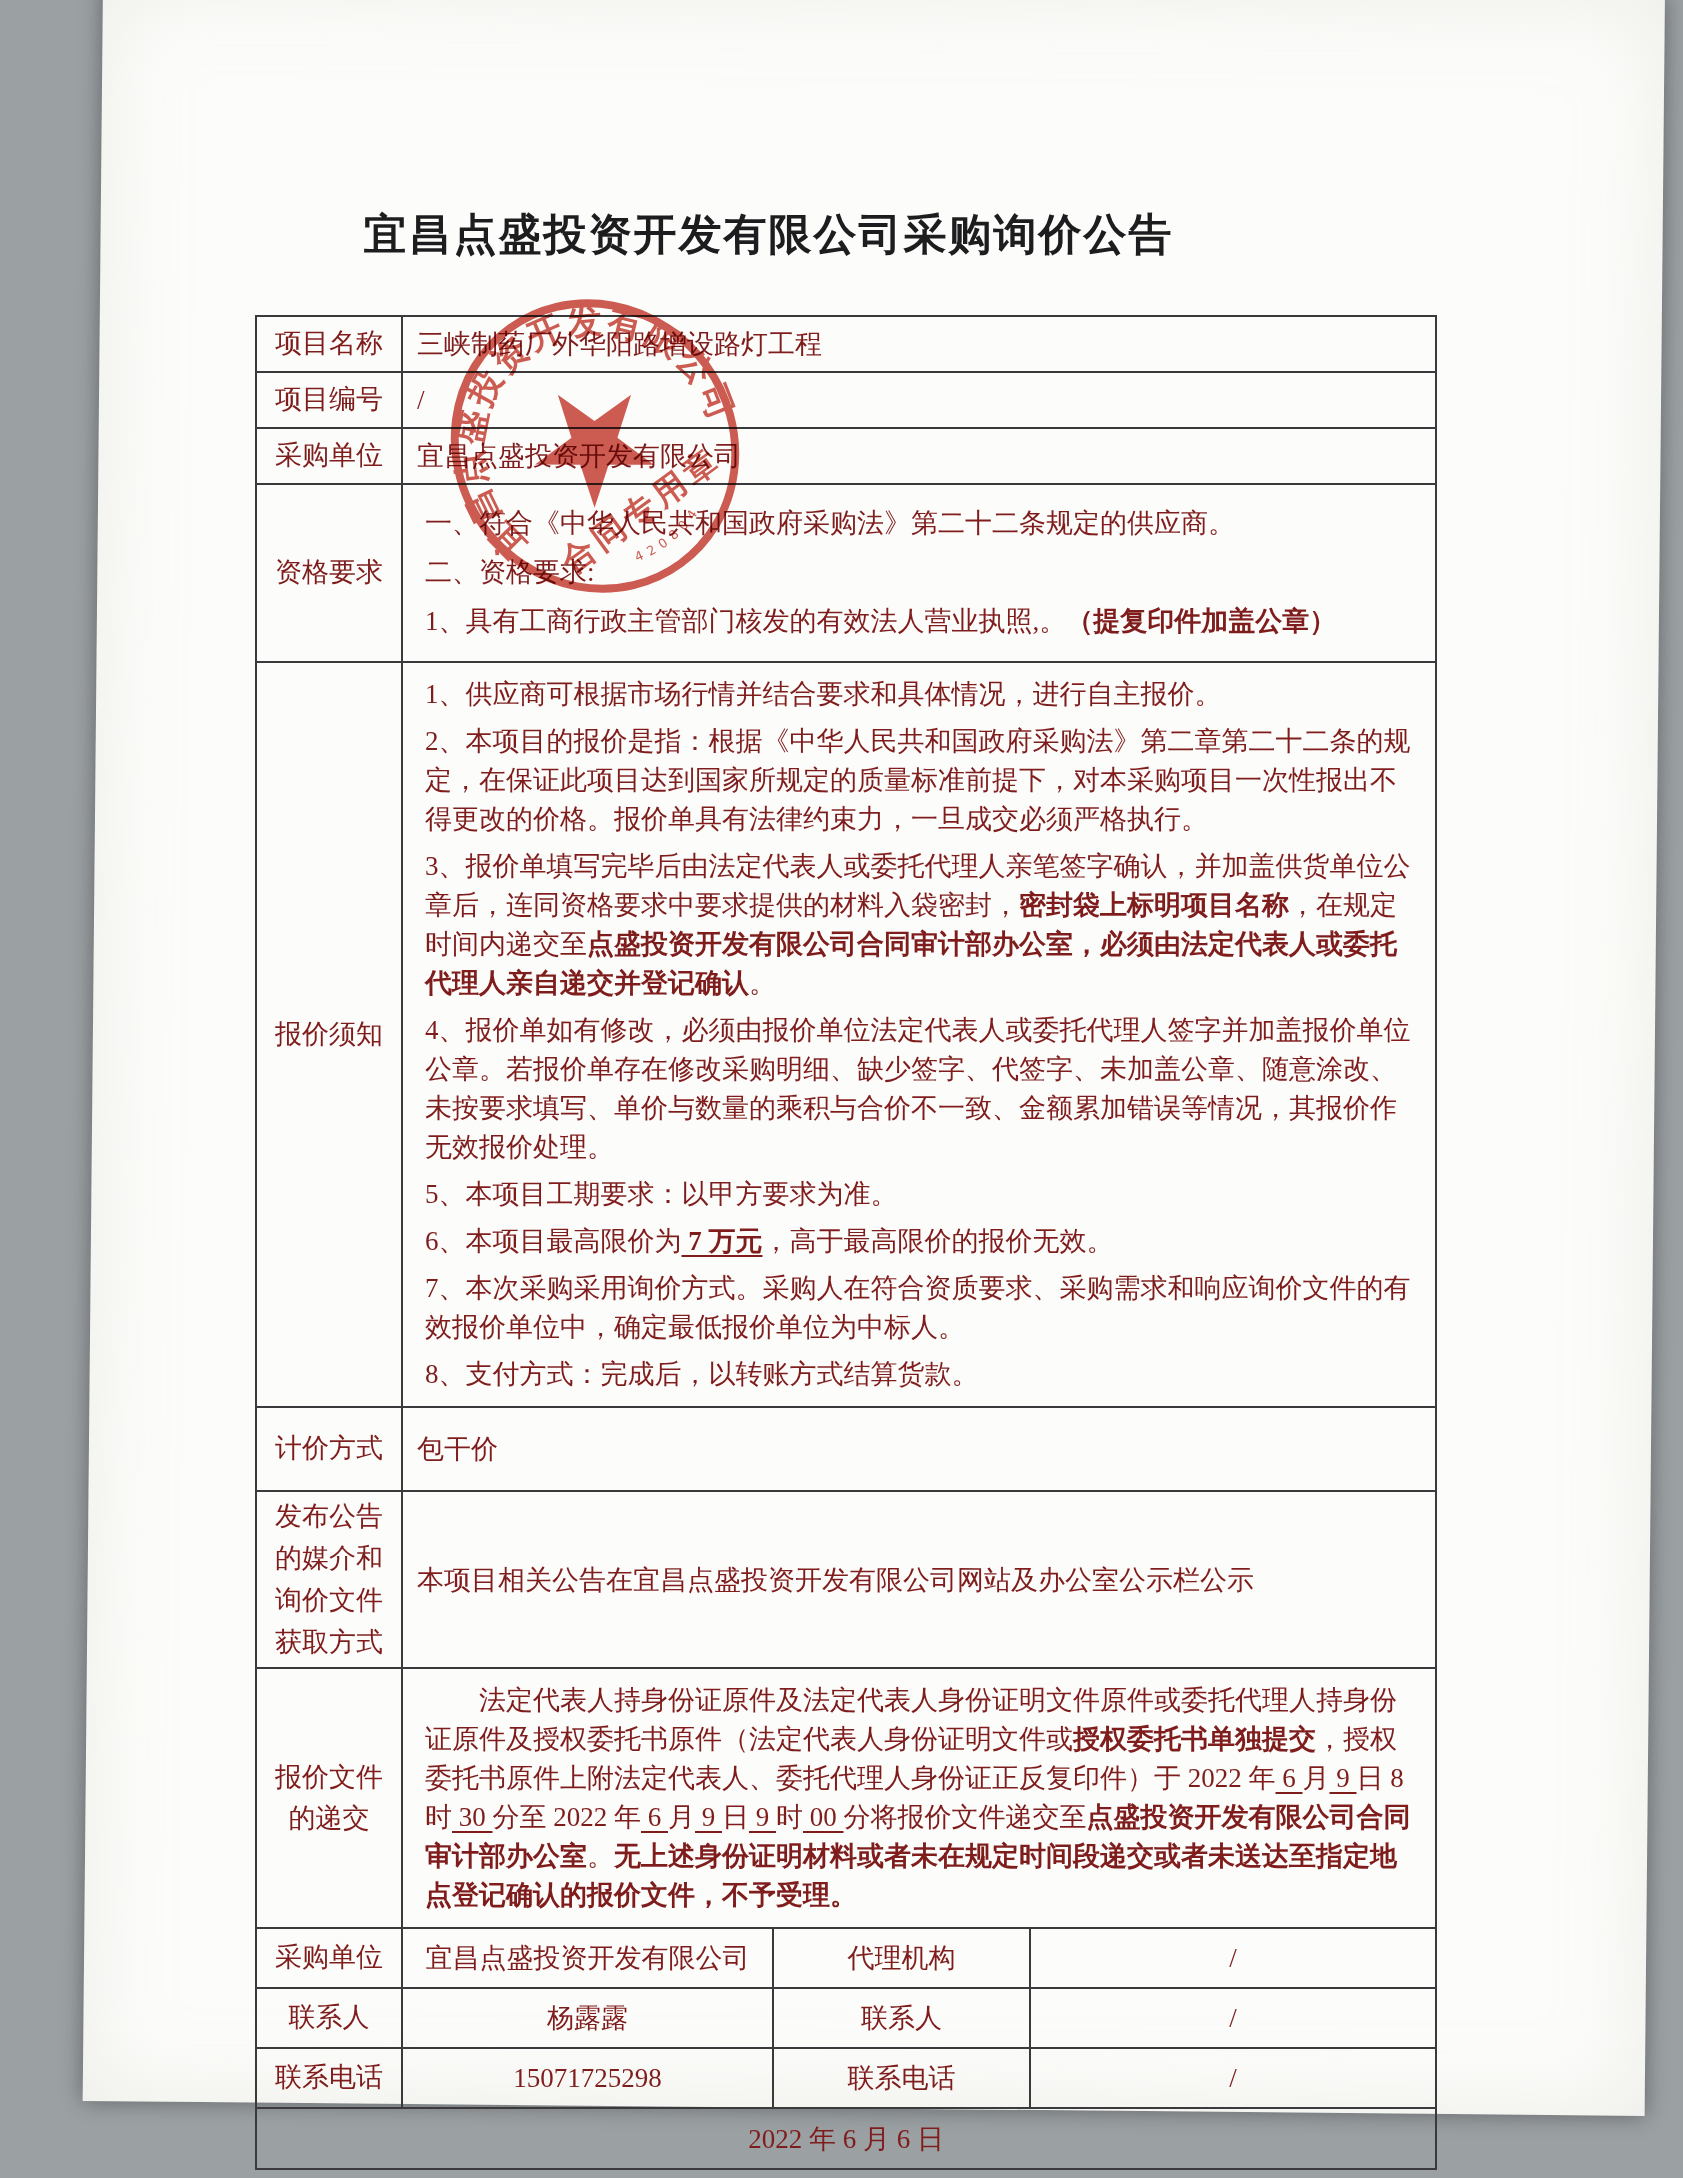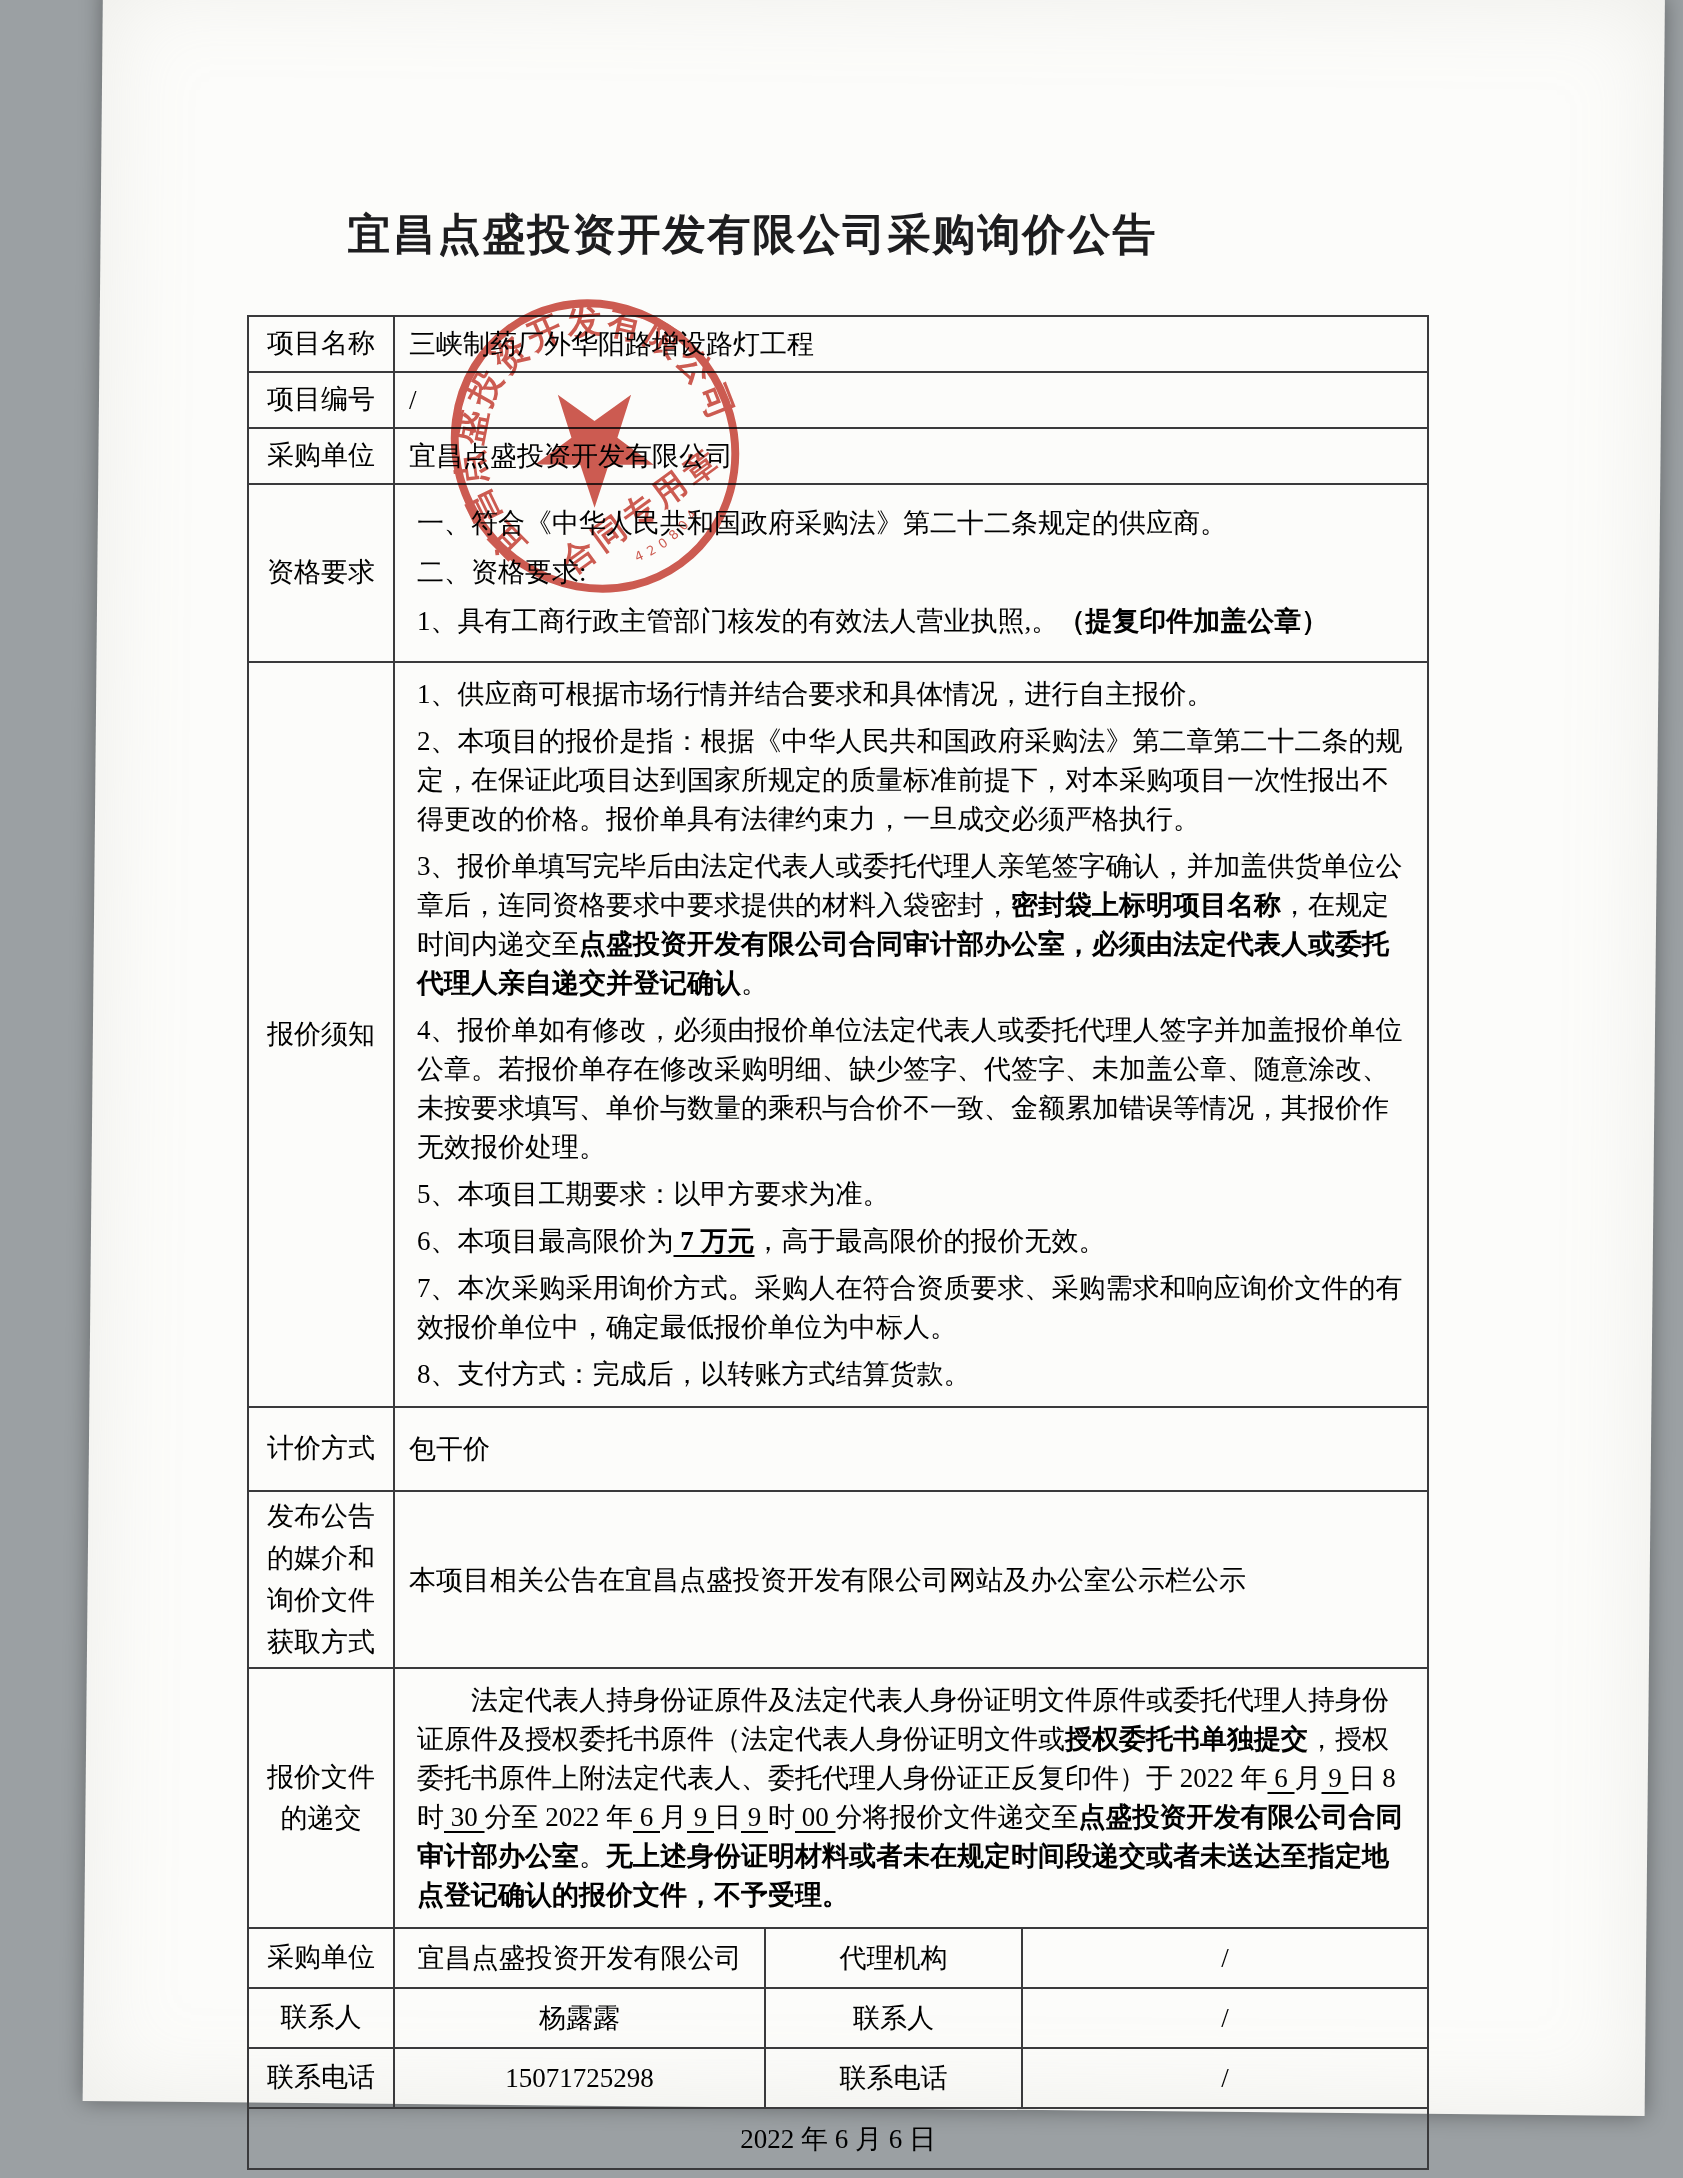--- a/index.html
+++ b/index.html
@@ -19,28 +19,29 @@
     transform-origin:top left;
     box-shadow:0 0 22px rgba(0,0,0,.38), inset 0 0 89px rgba(190,190,185,.25);
   }
   .doc-title{
     position:absolute;
     left:0;top:206px;width:1505px;
     text-align:center;
     font-size:43px;font-weight:bold;
     letter-spacing:2px;
     color:#1d1d1f;
+    padding-left:16px;
   }
   table.doc-table{
     position:absolute;
-    left:247px;top:315px;
+    left:255px;top:315px;
     width:1180px;
     border-collapse:collapse;
     table-layout:fixed;
-    color:#000000;
+    color:#7f1d1d;
   }
   table.doc-table td{
     border:2px solid #3a3a3c;
     font-size:27px;
     padding:4px 14px;
     vertical-align:middle;
     overflow:hidden;
   }
   td.lbl{
     text-align:center;

